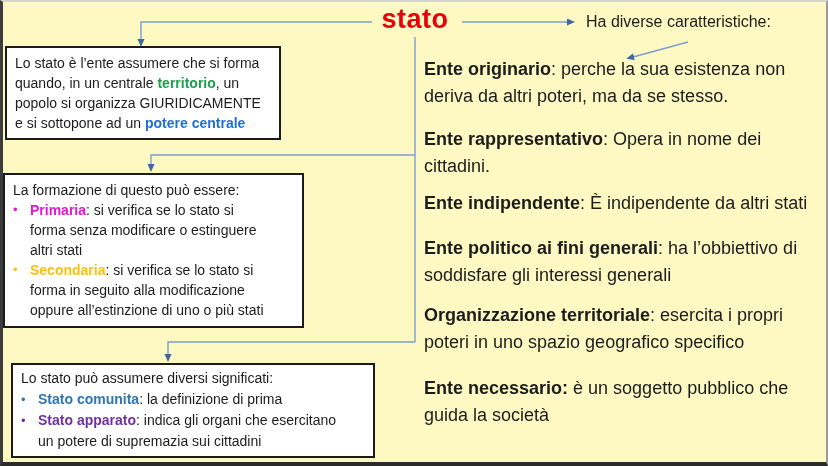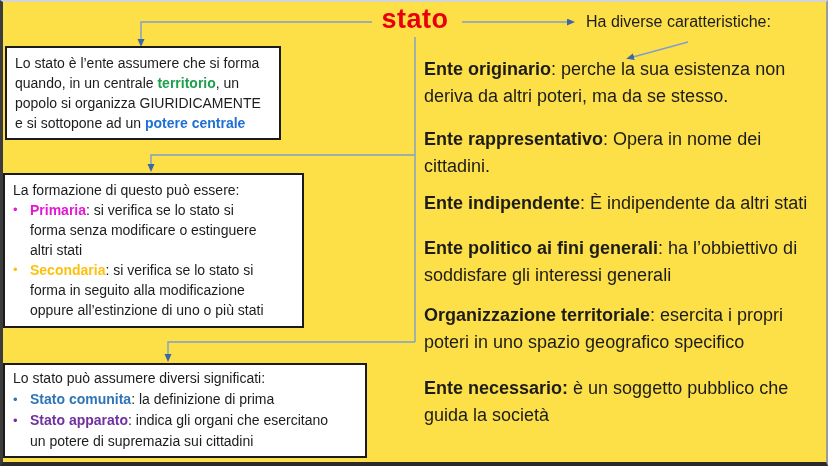--- a/index.html
+++ b/index.html
@@ -1,20 +1,20 @@
 <!DOCTYPE html>
 <html><head>
 <meta charset="utf-8">
 <style>
   html,body{margin:0;padding:0;background:#fff;}
   .slide{
     position:relative;
     width:828px;height:466px;
     box-sizing:border-box;
-    background:#fde047;
+    background:#fef9c3;
     border-top:2px solid #d4d4d4;
     border-right:2px solid #9b9b9b;
     border-bottom:4px solid #2a2a2a;
     border-left:3px solid #3c3c3c;
     overflow:hidden;
     font-family:"Liberation Sans",sans-serif;
     color:#1c1c1c;
   }
   .connector-layer{position:absolute;left:0;top:0;width:100%;height:100%;pointer-events:none;}
   .connector-layer path{fill:none;stroke-width:1.4;}
@@ -23,21 +23,21 @@
     text-align:center;font-size:27px;font-weight:bold;letter-spacing:0.5px;
   }
   .char-label{position:absolute;left:583px;top:11px;font-size:16px;color:#1c1c1c;}
   .box{
     position:absolute;box-sizing:border-box;
     border:2px solid #1b1b1b;background:#fff;
     font-size:14px;
   }
   .def-box{left:2px;top:44px;width:276px;min-height:92px;padding:5px 6px 5px 8px;line-height:20px;}
   .form-box{left:0;top:171px;width:301px;min-height:152px;padding:5px 4px 6px 8px;line-height:20px;}
-  .mean-box{left:0;top:361px;width:364px;min-height:94px;padding:3px 6px 4px 8px;line-height:21px;}
+  .mean-box{left:8px;top:361px;width:364px;min-height:94px;padding:3px 6px 4px 8px;line-height:21px;}
   .hl{font-weight:bold;}
   .bullet{display:flex;}
   .bullet .marker{flex:0 0 17px;width:17px;font-size:13px;}
   .bullet .bt{white-space:pre-line;}
   .blabel{font-weight:bold;}
   .right-col{position:absolute;left:421px;top:54px;width:400px;font-size:18px;line-height:27px;}
   .para{white-space:pre-line;}
   .para .term{font-weight:bold;}
   .mb-a{margin-bottom:16px;} .mb-b{margin-bottom:10px;} .mb-c{margin-bottom:18px;}
   .mb-d{margin-bottom:13px;} .mb-e{margin-bottom:19px;}

